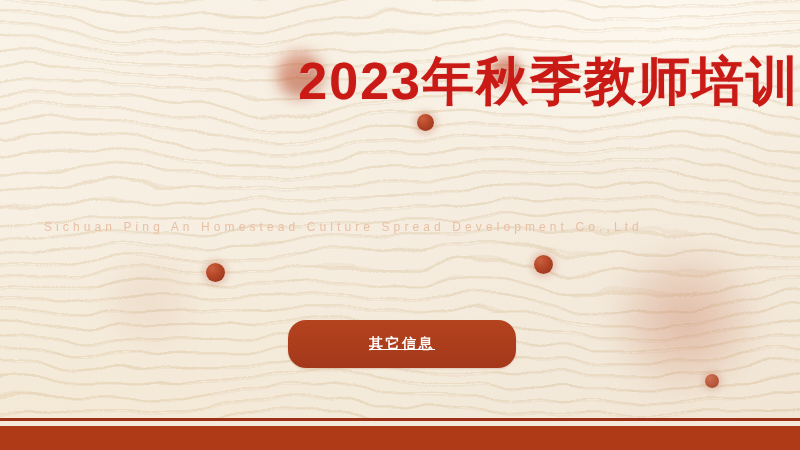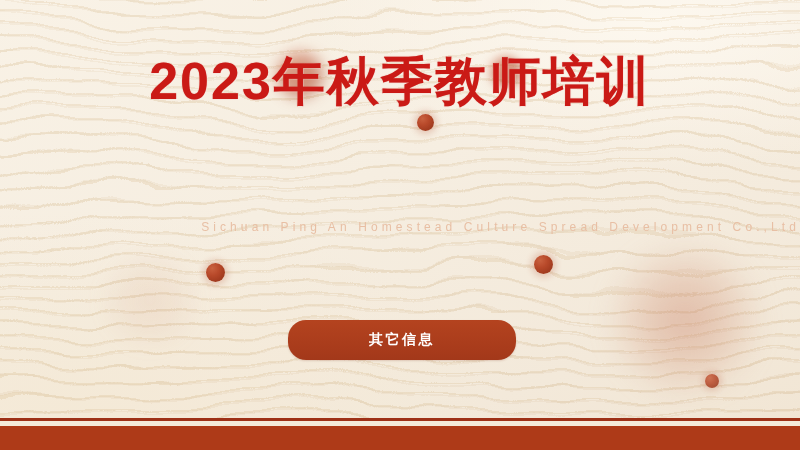--- a/index.html
+++ b/index.html
@@ -62,21 +62,21 @@
   .sphere.softer {
     filter: blur(7px);
   }
 
   
   .title-block {
     position: absolute;
     left: 0;
     right: 0;
     top: 52px;
-    text-align: center;
+    text-align: right;
     z-index: 6;
   }
   .title-line {
     display: block;
     font-family: "Liberation Sans", "DejaVu Sans", sans-serif;
     font-weight: bold;
     font-size: 52px;
     line-height: 58px;
     letter-spacing: 2px;
     color: #ca1a16;
@@ -85,49 +85,50 @@
       1px 1px 0 rgba(255,255,255,0.28);
     white-space: nowrap;
   }
 
   
   .subtitle {
     position: absolute;
     left: 0;
     right: 0;
     top: 220px;
-    text-align: right;
+    text-align: left;
     font-family: "Liberation Sans", sans-serif;
     font-size: 12px;
     letter-spacing: 4.1px;
     color: #e8bfa4;
     white-space: nowrap;
     z-index: 6;
     margin-left: 44px;
   }
 
   
   .btn {
     position: absolute;
     left: 288px;
     top: 320px;
     width: 228px;
-    height: 40px;
+    height: 48px;
     border: none;
     border-radius: 18px;
     background: linear-gradient(180deg, #b4431f 0%, #ab3d1c 55%, #a3381a 100%);
     color: #ffffff;
     font-family: "Liberation Sans", "DejaVu Sans", sans-serif;
     font-size: 14px;
     font-weight: bold;
     letter-spacing: 2.5px;
     cursor: pointer;
     z-index: 7;
     box-shadow: 0 1px 2px rgba(120,45,20,0.18);
     padding: 0;
+    text-decoration: underline;
   }
 
   
   .rule-thin {
     position: absolute;
     left: 0;
     right: 0;
     top: 418px;
     height: 3px;
     background: #9e3117;

